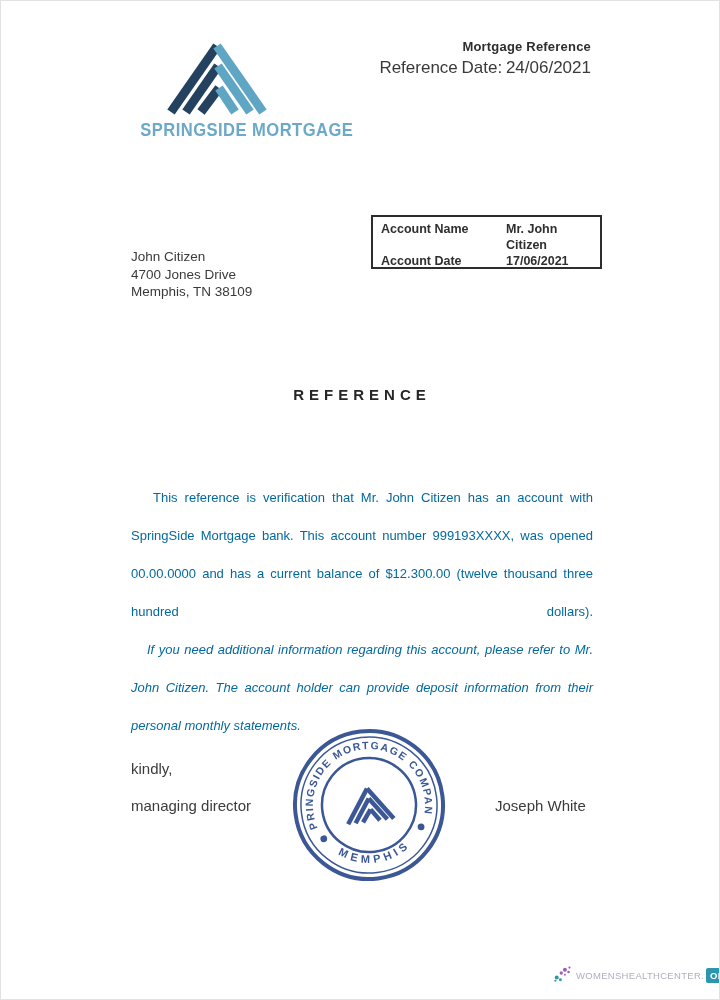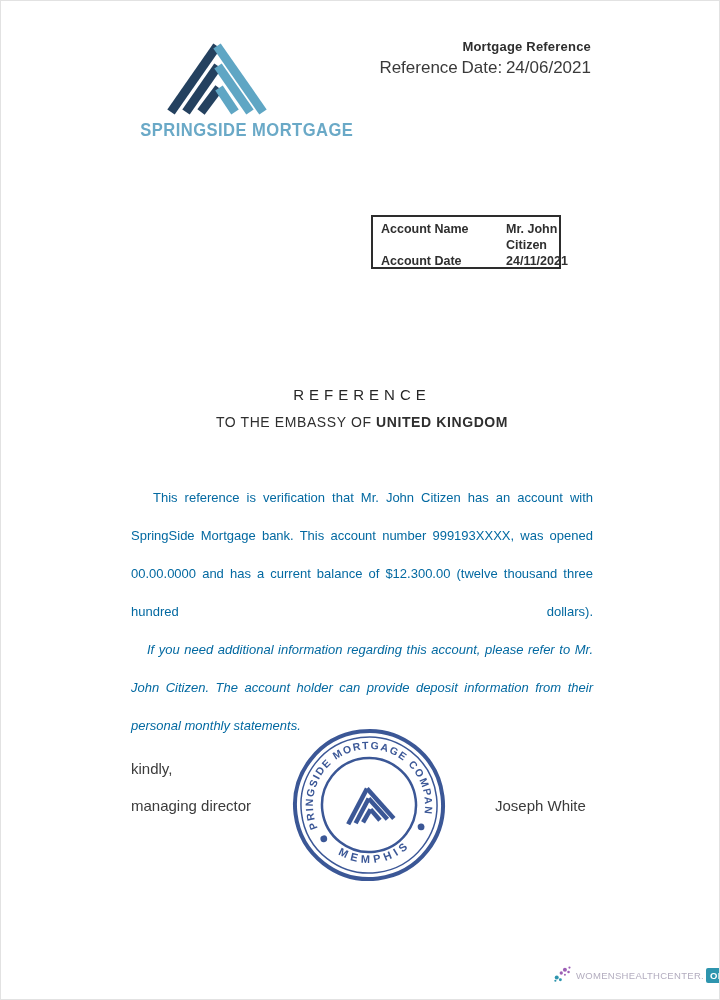--- a/index.html
+++ b/index.html
@@ -16,31 +16,31 @@
   
   .logo{position:absolute;left:130px;top:40px;width:176px;text-align:center;}
   .logo svg{display:block;margin:0 auto;}
   .wordmark{
     display:inline-block;font-size:18px;font-weight:bold;color:#6aa9c7;
     letter-spacing:.5px;transform:scaleX(.92);transform-origin:center;
     margin-top:5px;white-space:nowrap;
   }
   
   .acct{
-    position:absolute;left:370px;top:214px;width:190px;height:54px;
+    position:absolute;left:370px;top:214px;width:231px;height:54px;
     border:2px solid #2d2d2d;box-sizing:border-box;padding:4px 0 0 8px;
   }
   .acct-row{display:flex;font-size:12.5px;font-weight:bold;color:#2f2f2f;line-height:16px;}
   .acct-label{width:125px;flex:0 0 auto;}
   .acct-value{flex:1;}
   
   .recipient{position:absolute;left:130px;top:247px;font-size:13.5px;line-height:17.5px;color:#3a3a3a;}
   
   .title-block{position:absolute;left:130px;top:385px;width:462px;text-align:center;}
-  .ltr-title{font-size:15px;font-weight:normal;letter-spacing:5px;color:#262626;}
+  .ltr-title{font-size:15px;font-weight:bold;letter-spacing:5px;color:#262626;}
   .ltr-subtitle{font-size:14px;color:#2f2f2f;margin-top:11px;letter-spacing:.6px;}
   .ltr-subtitle .emph{font-weight:bold;}
   
   .body-text{position:absolute;left:130px;top:478px;width:462px;font-size:13px;line-height:38px;color:#0369a1;text-align:justify;}
   .body-text p{margin:0;}
   .body-text p.p1{text-indent:22px;text-align-last:justify;}
   .body-text p.p2{text-indent:16px;font-style:italic;}
   
   .sig-closing{position:absolute;left:130px;top:759px;font-size:15px;}
   .sig-role{position:absolute;left:130px;top:796px;font-size:15px;}
@@ -81,28 +81,32 @@
     <div class="wordmark">SPRINGSIDE MORTGAGE</div>
   </div>
 
   <div class="acct">
     <div class="acct-row">
       <span class="acct-label">Account Name</span>
       <span class="acct-value">Mr. John Citizen</span>
     </div>
     <div class="acct-row">
       <span class="acct-label">Account Date</span>
-      <span class="acct-value">24/11/2021</span>
+      <span class="acct-value">17/06/2021</span>
     </div>
   </div>
 
+  <div class="recipient">
+    <div>John Citizen</div>
+    <div>4700 Jones Drive</div>
+    <div>Memphis, TN 38109</div>
+  </div>
 
   <div class="title-block">
     <div class="ltr-title">REFERENCE</div>
-    <div class="ltr-subtitle"><span>TO THE EMBASSY OF </span><span class="emph">UNITED KINGDOM</span></div>
   </div>
 
   <div class="body-text">
     <p class="p1">This reference is verification that Mr. John Citizen has an account with SpringSide Mortgage bank. This account number 999193XXXX, was opened 00.00.0000 and has a current balance of $12.300.00 (twelve thousand three hundred dollars).</p>
     <p class="p2">If you need additional information regarding this account, please refer to Mr. John Citizen. The account holder can provide deposit information from their personal monthly statements.</p>
   </div>
 
   <div class="sig-closing">kindly,</div>
   <div class="sig-role">managing director</div>
   <div class="sig-name">Joseph White</div>

